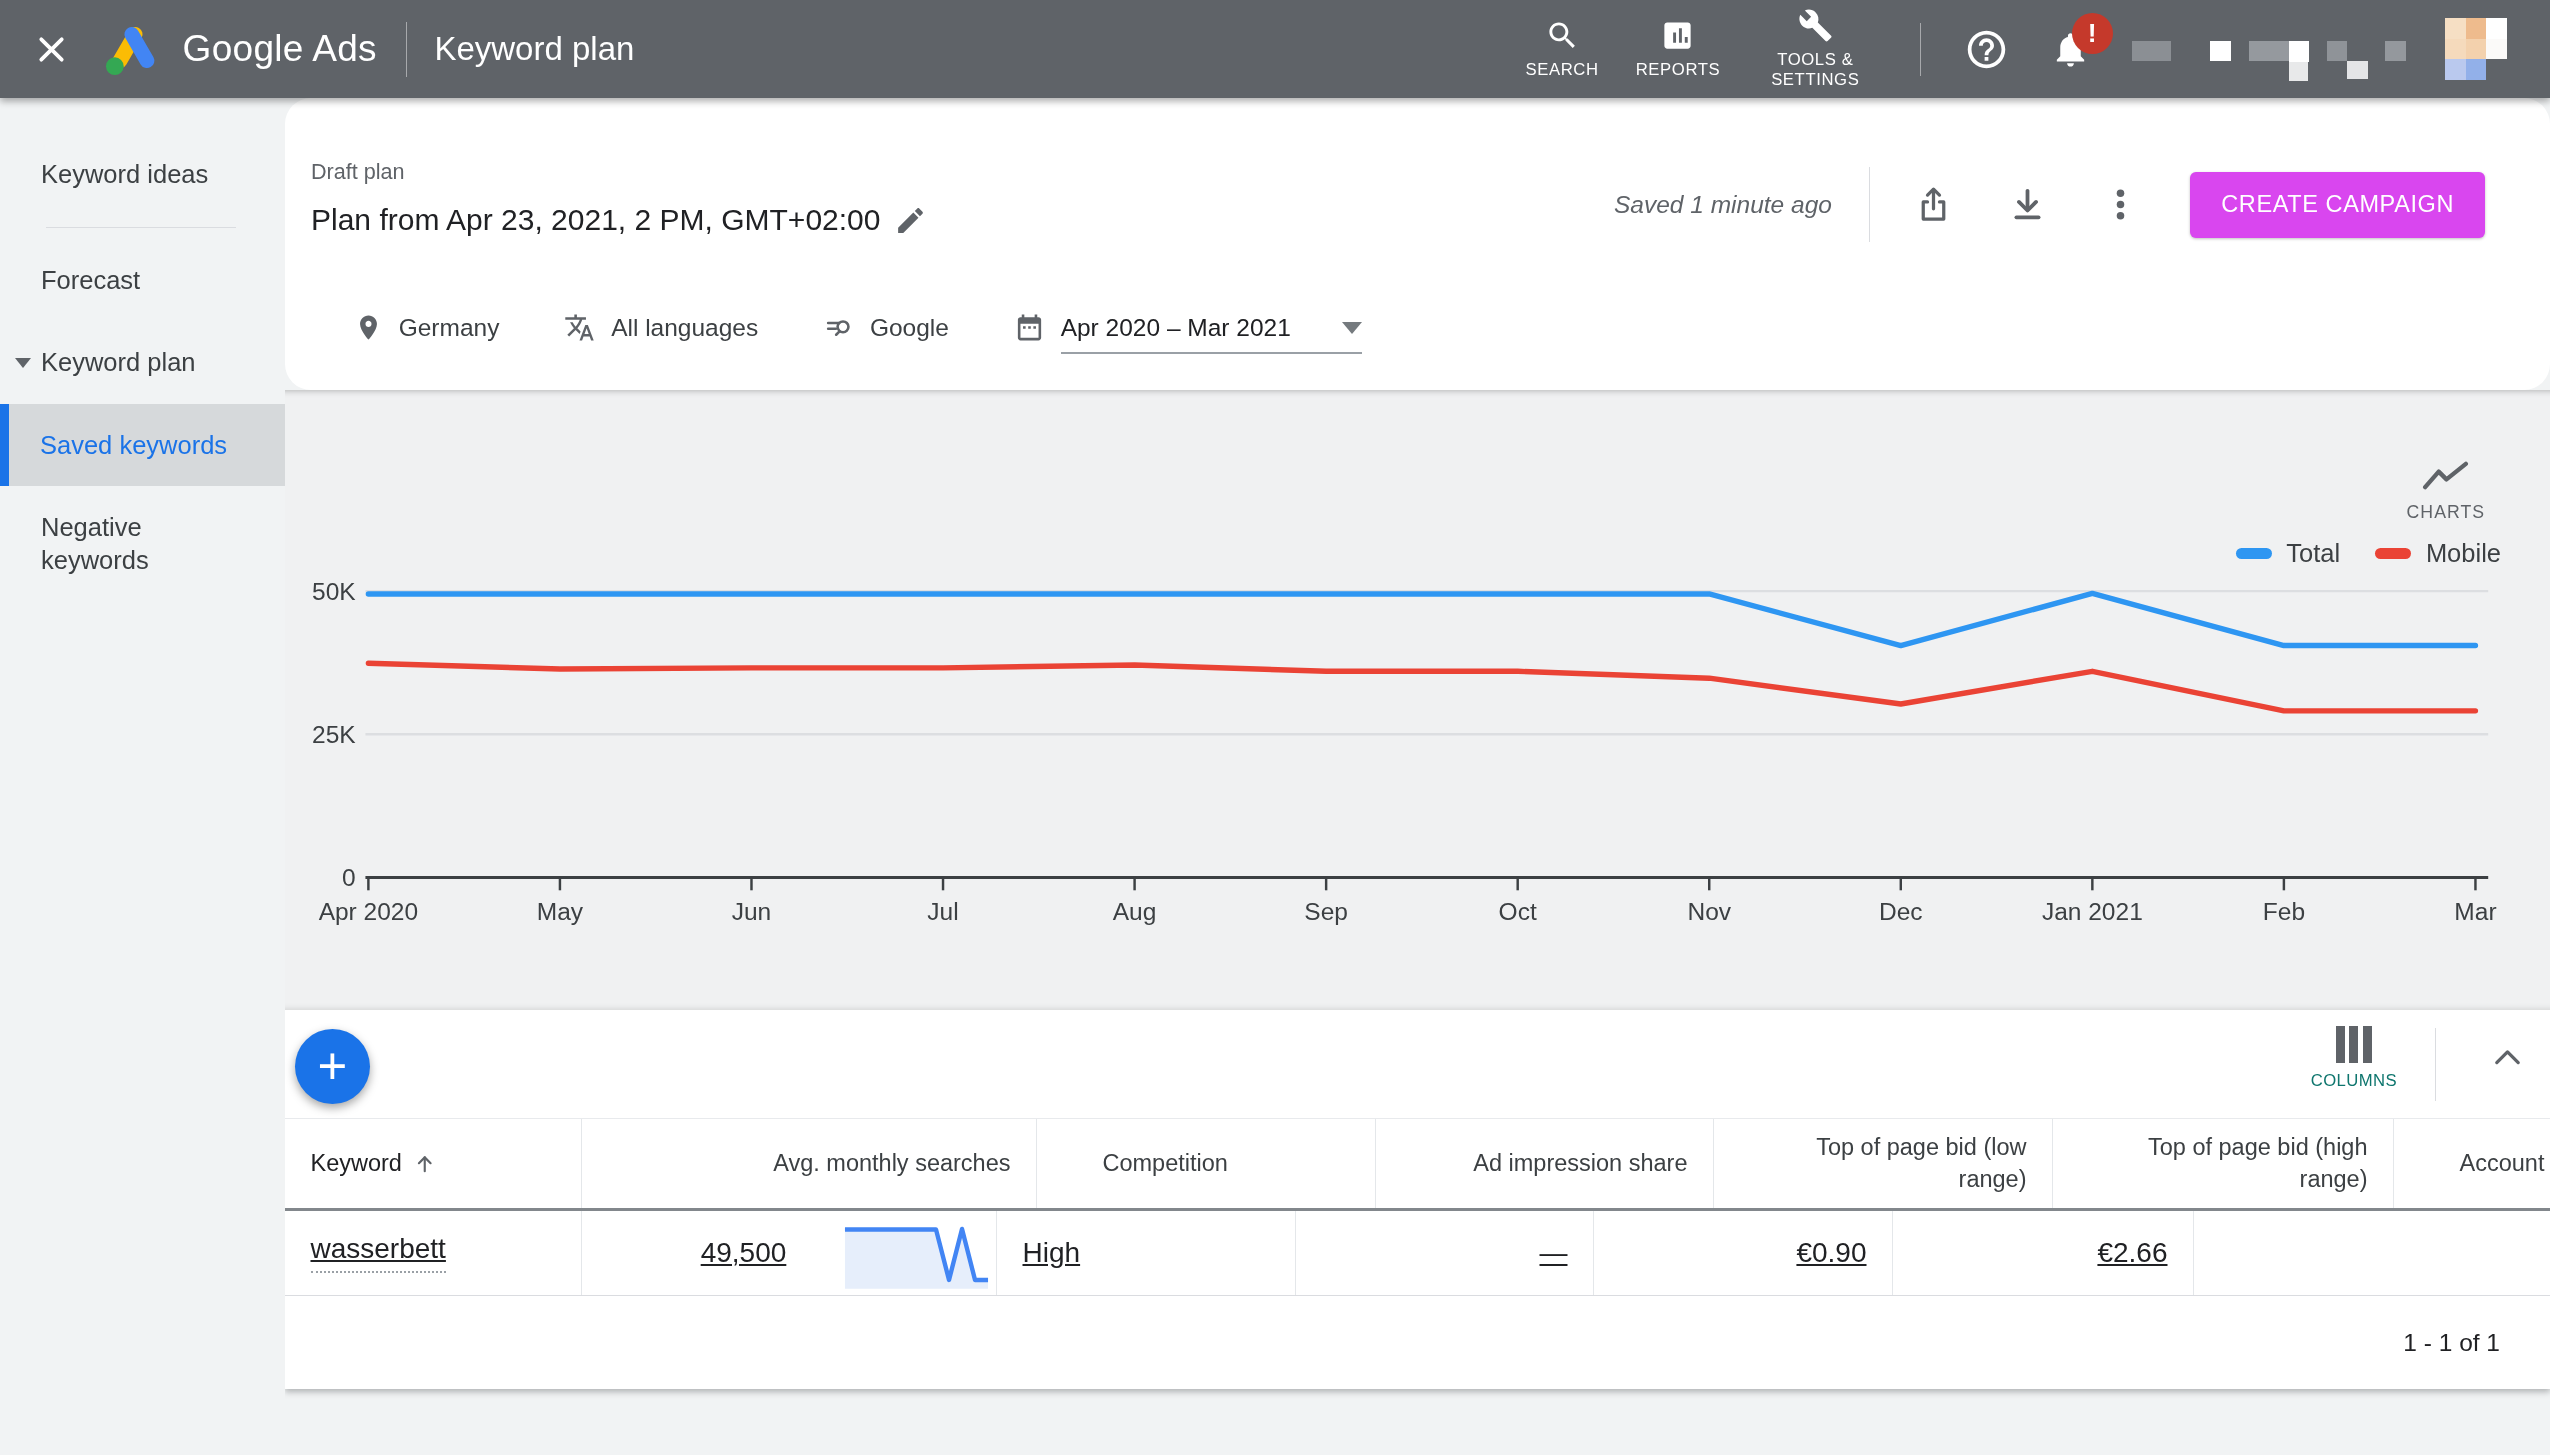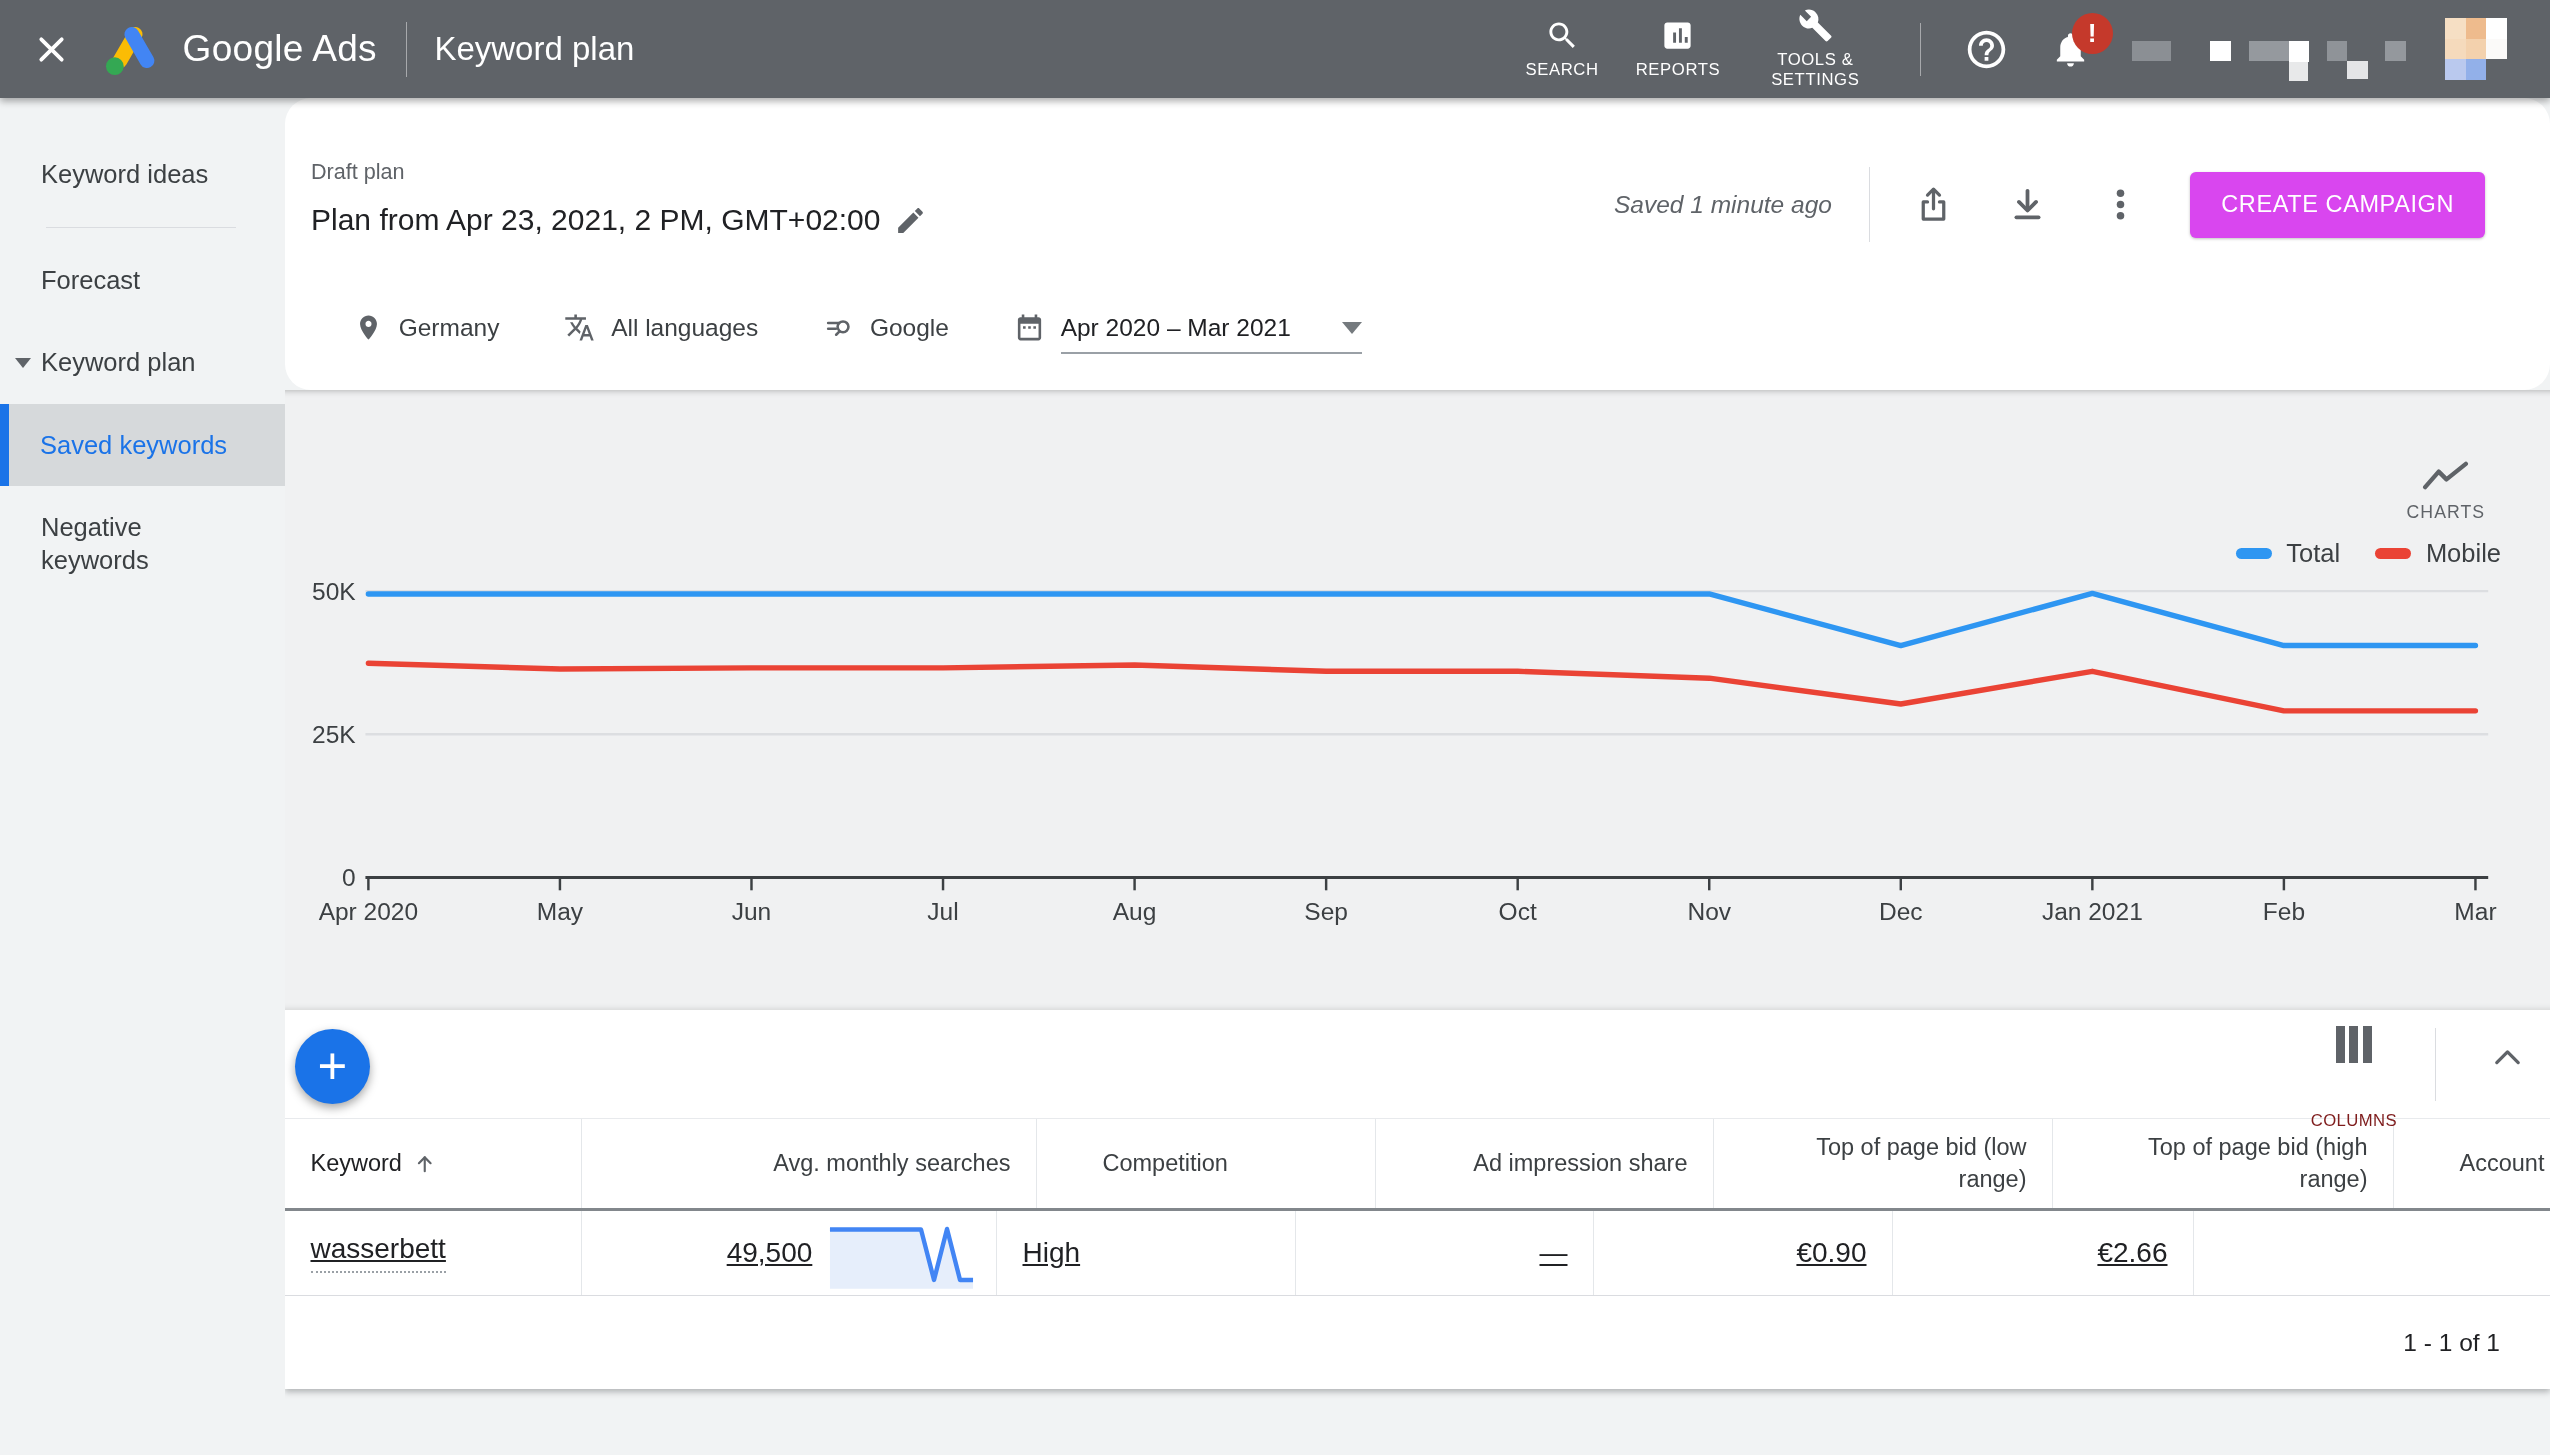--- a/index.html
+++ b/index.html
@@ -90,36 +90,36 @@
   .fab {
     position: absolute; left: 9.8px; top: 18.6px;
     width: 75px; height: 75px; border-radius: 50%; border: none; cursor: pointer;
     background: #1a73e8; color: #fff;
     box-shadow: 0 3.9px 9.8px rgba(0,0,0,.35);
     font-size: 51px; font-weight: 300; line-height: 69px;
   }
   .columns-widget { position: absolute; right: 153px; top: 15.7px; display: flex; flex-direction: column; align-items: center; gap: 8.8px; background: none; border: none; cursor: pointer; }
   .columns-widget .bars { display: flex; gap: 4.9px; }
   .columns-widget .bars div { width: 8.8px; height: 37px; background: #5f6368; }
-  .columns-widget .lbl { font-size: 16.7px; color: #7f1d1d; letter-spacing: 0.4px; margin-top: 40px; }
+  .columns-widget .lbl { font-size: 16.7px; color: #0f766e; letter-spacing: 0.4px; }
   .tb2-div { position: absolute; right: 114px; top: 17.7px; width: 1px; height: 73px; background: #dadce0; }
   .collapse-btn { position: absolute; right: 25.5px; top: 35px; background: none; border: none; cursor: pointer; }
 
   
   .thead, .trow { display: grid; grid-template-columns: 297px 415px 299px 298px 299px 301px 356px; }
   .thead { height: 93px; border-top: 1px solid #e8eaed; border-bottom: 3.9px solid #82878c; gap: 40px; }
   .trow { height: 85px; border-bottom: 1px solid #dadce0; }
   .th, .td { display: flex; align-items: center; padding: 0 25.5px; border-right: 1px solid #e4e7ea; font-size: 23.5px; color: #3c4043; overflow: hidden; }
   .th:last-child, .td:last-child { border-right: none; }
   .th.right, .td.right { justify-content: flex-end; text-align: right; }
   .th .wrapspan { display: block; line-height: 1.35; }
   .th.sorted { color: #202124; font-weight: 500; gap: 9.8px; cursor: pointer; }
   .td { font-size: 28px; color: #202124; text-decoration: underline; }
   .kw { border-bottom: 2.9px dotted #9aa0a6; padding-bottom: 6.9px; cursor: pointer; }
-  .td.spark-cell { padding-right: 21px; }
+  .td.spark-cell { padding-right: 6px; gap: 41px; }
   .spark-cell svg { margin-left: 15.7px; }
 
   .pagination { height: 93px; display: flex; align-items: center; justify-content: flex-end; padding-right: 50px; font-size: 24.5px; color: #202124; }
 
   
   .gi { fill: #5f6368; }
   .gi-stroke { stroke: #5f6368; fill: none; }
 </style>
 </head>
 <body>

